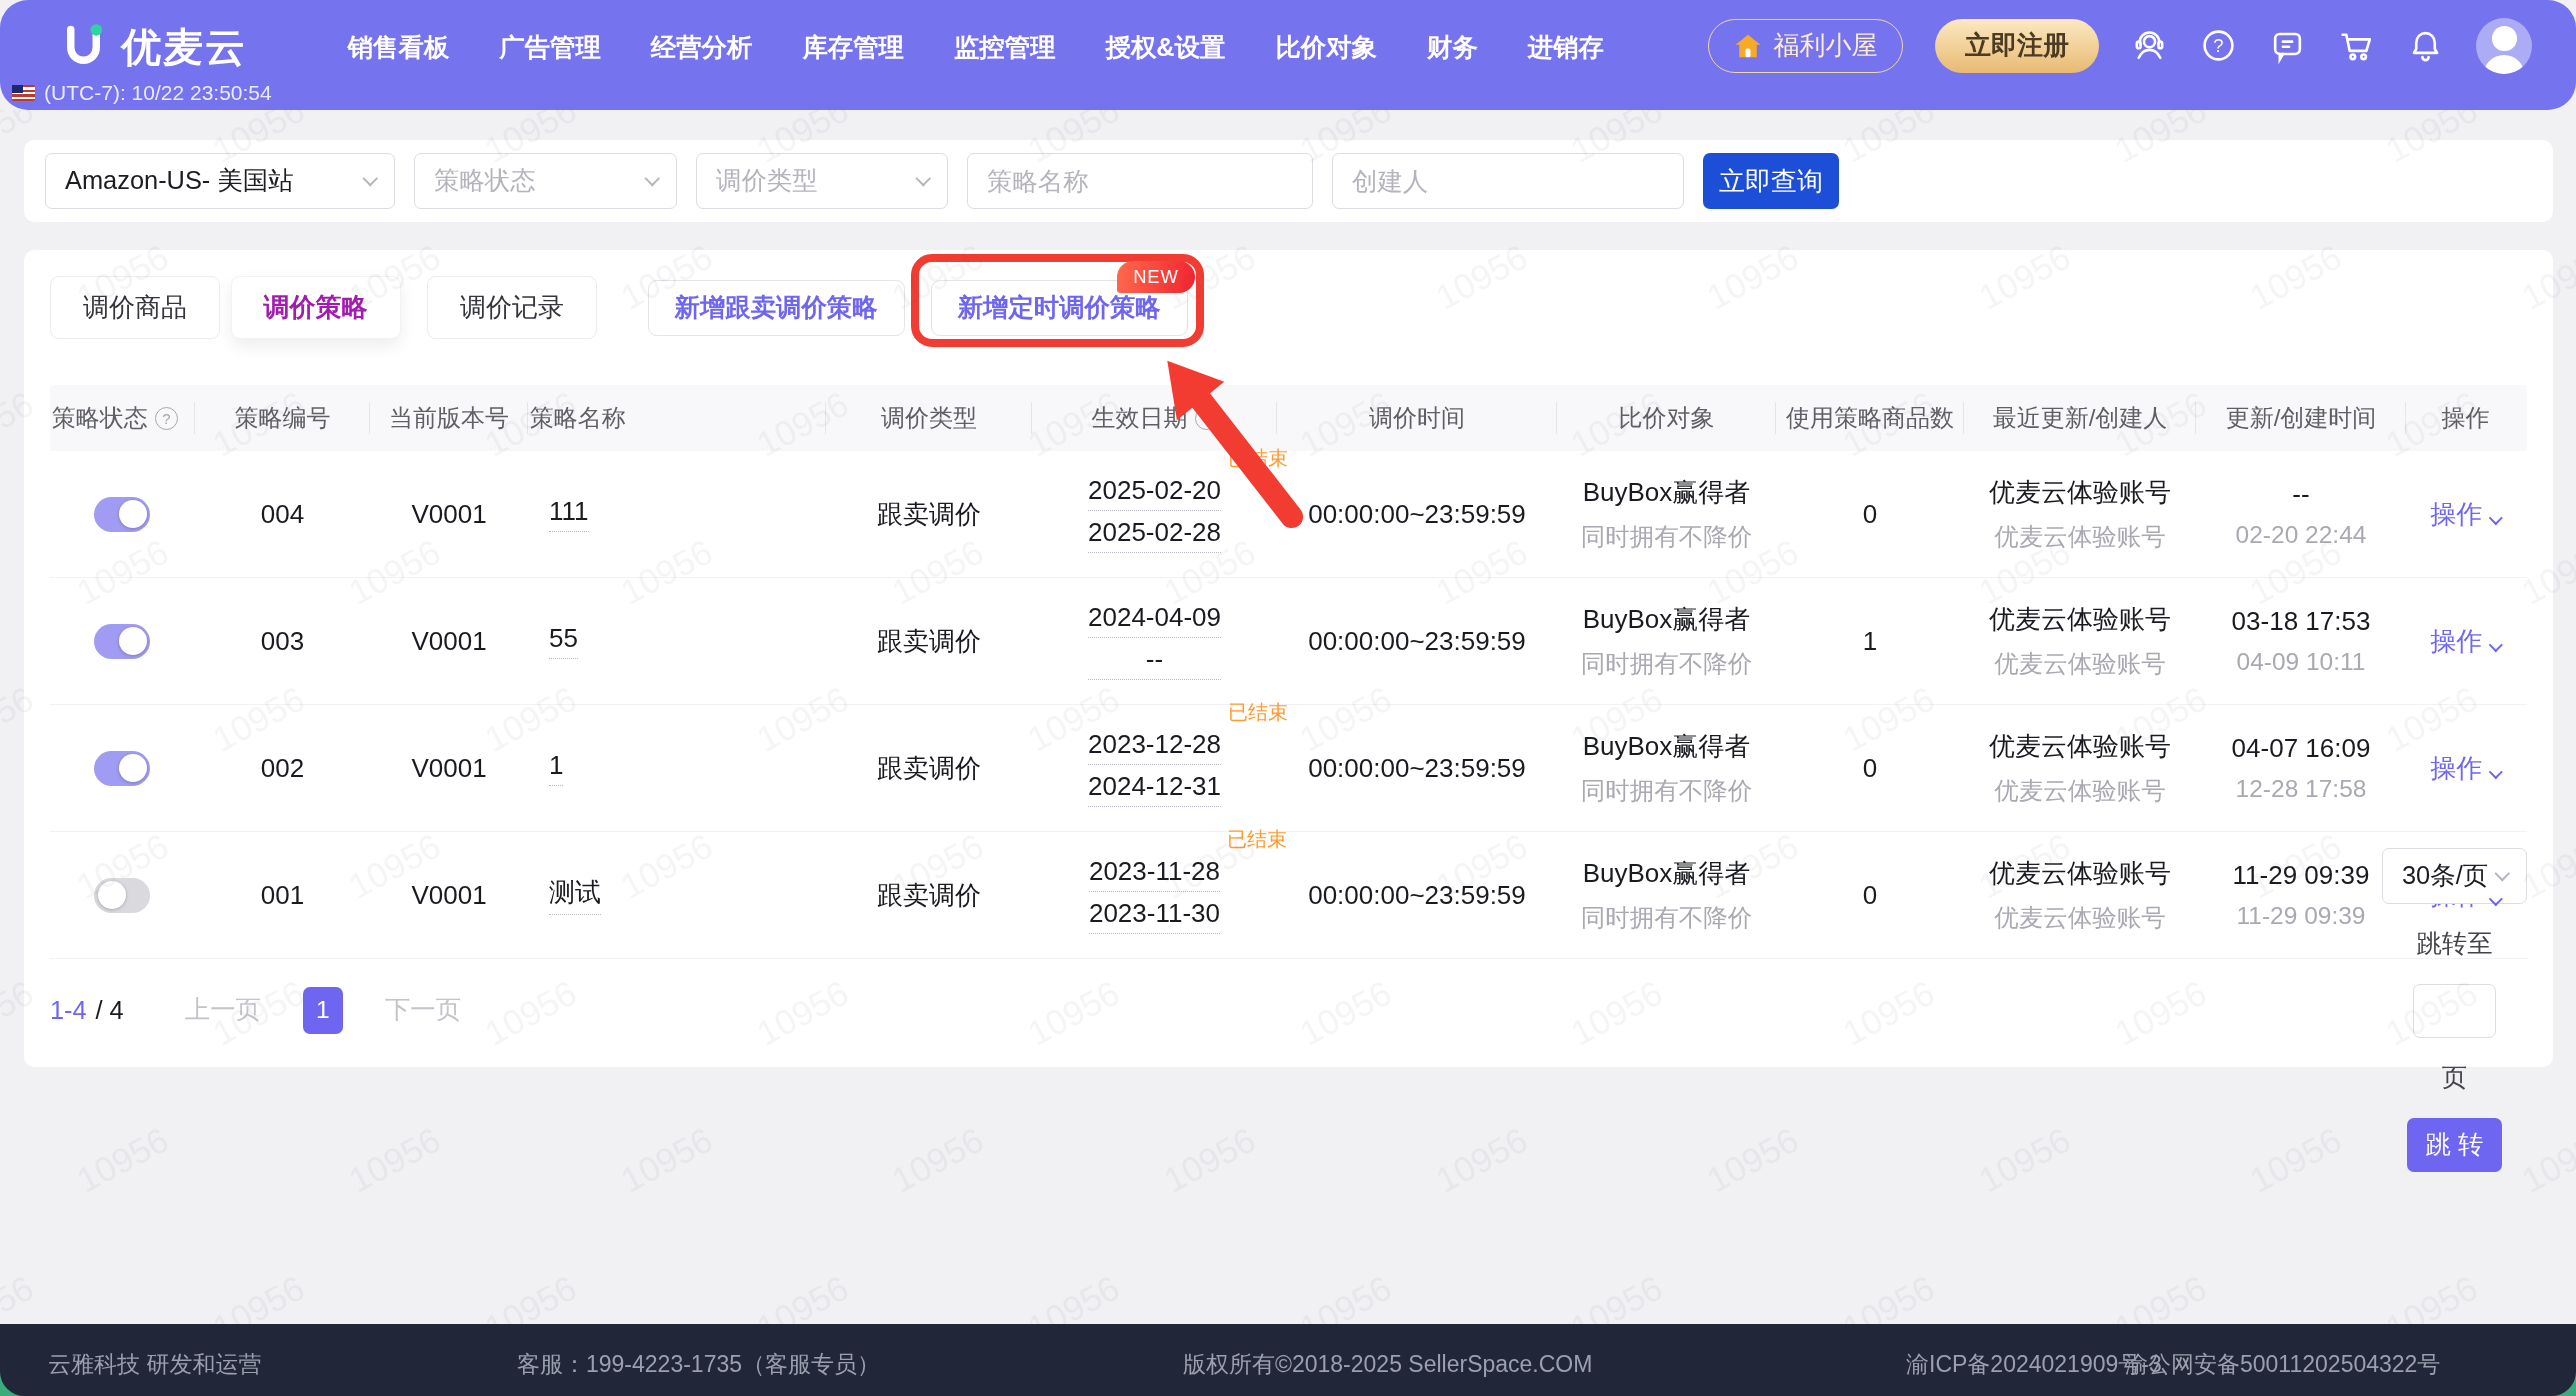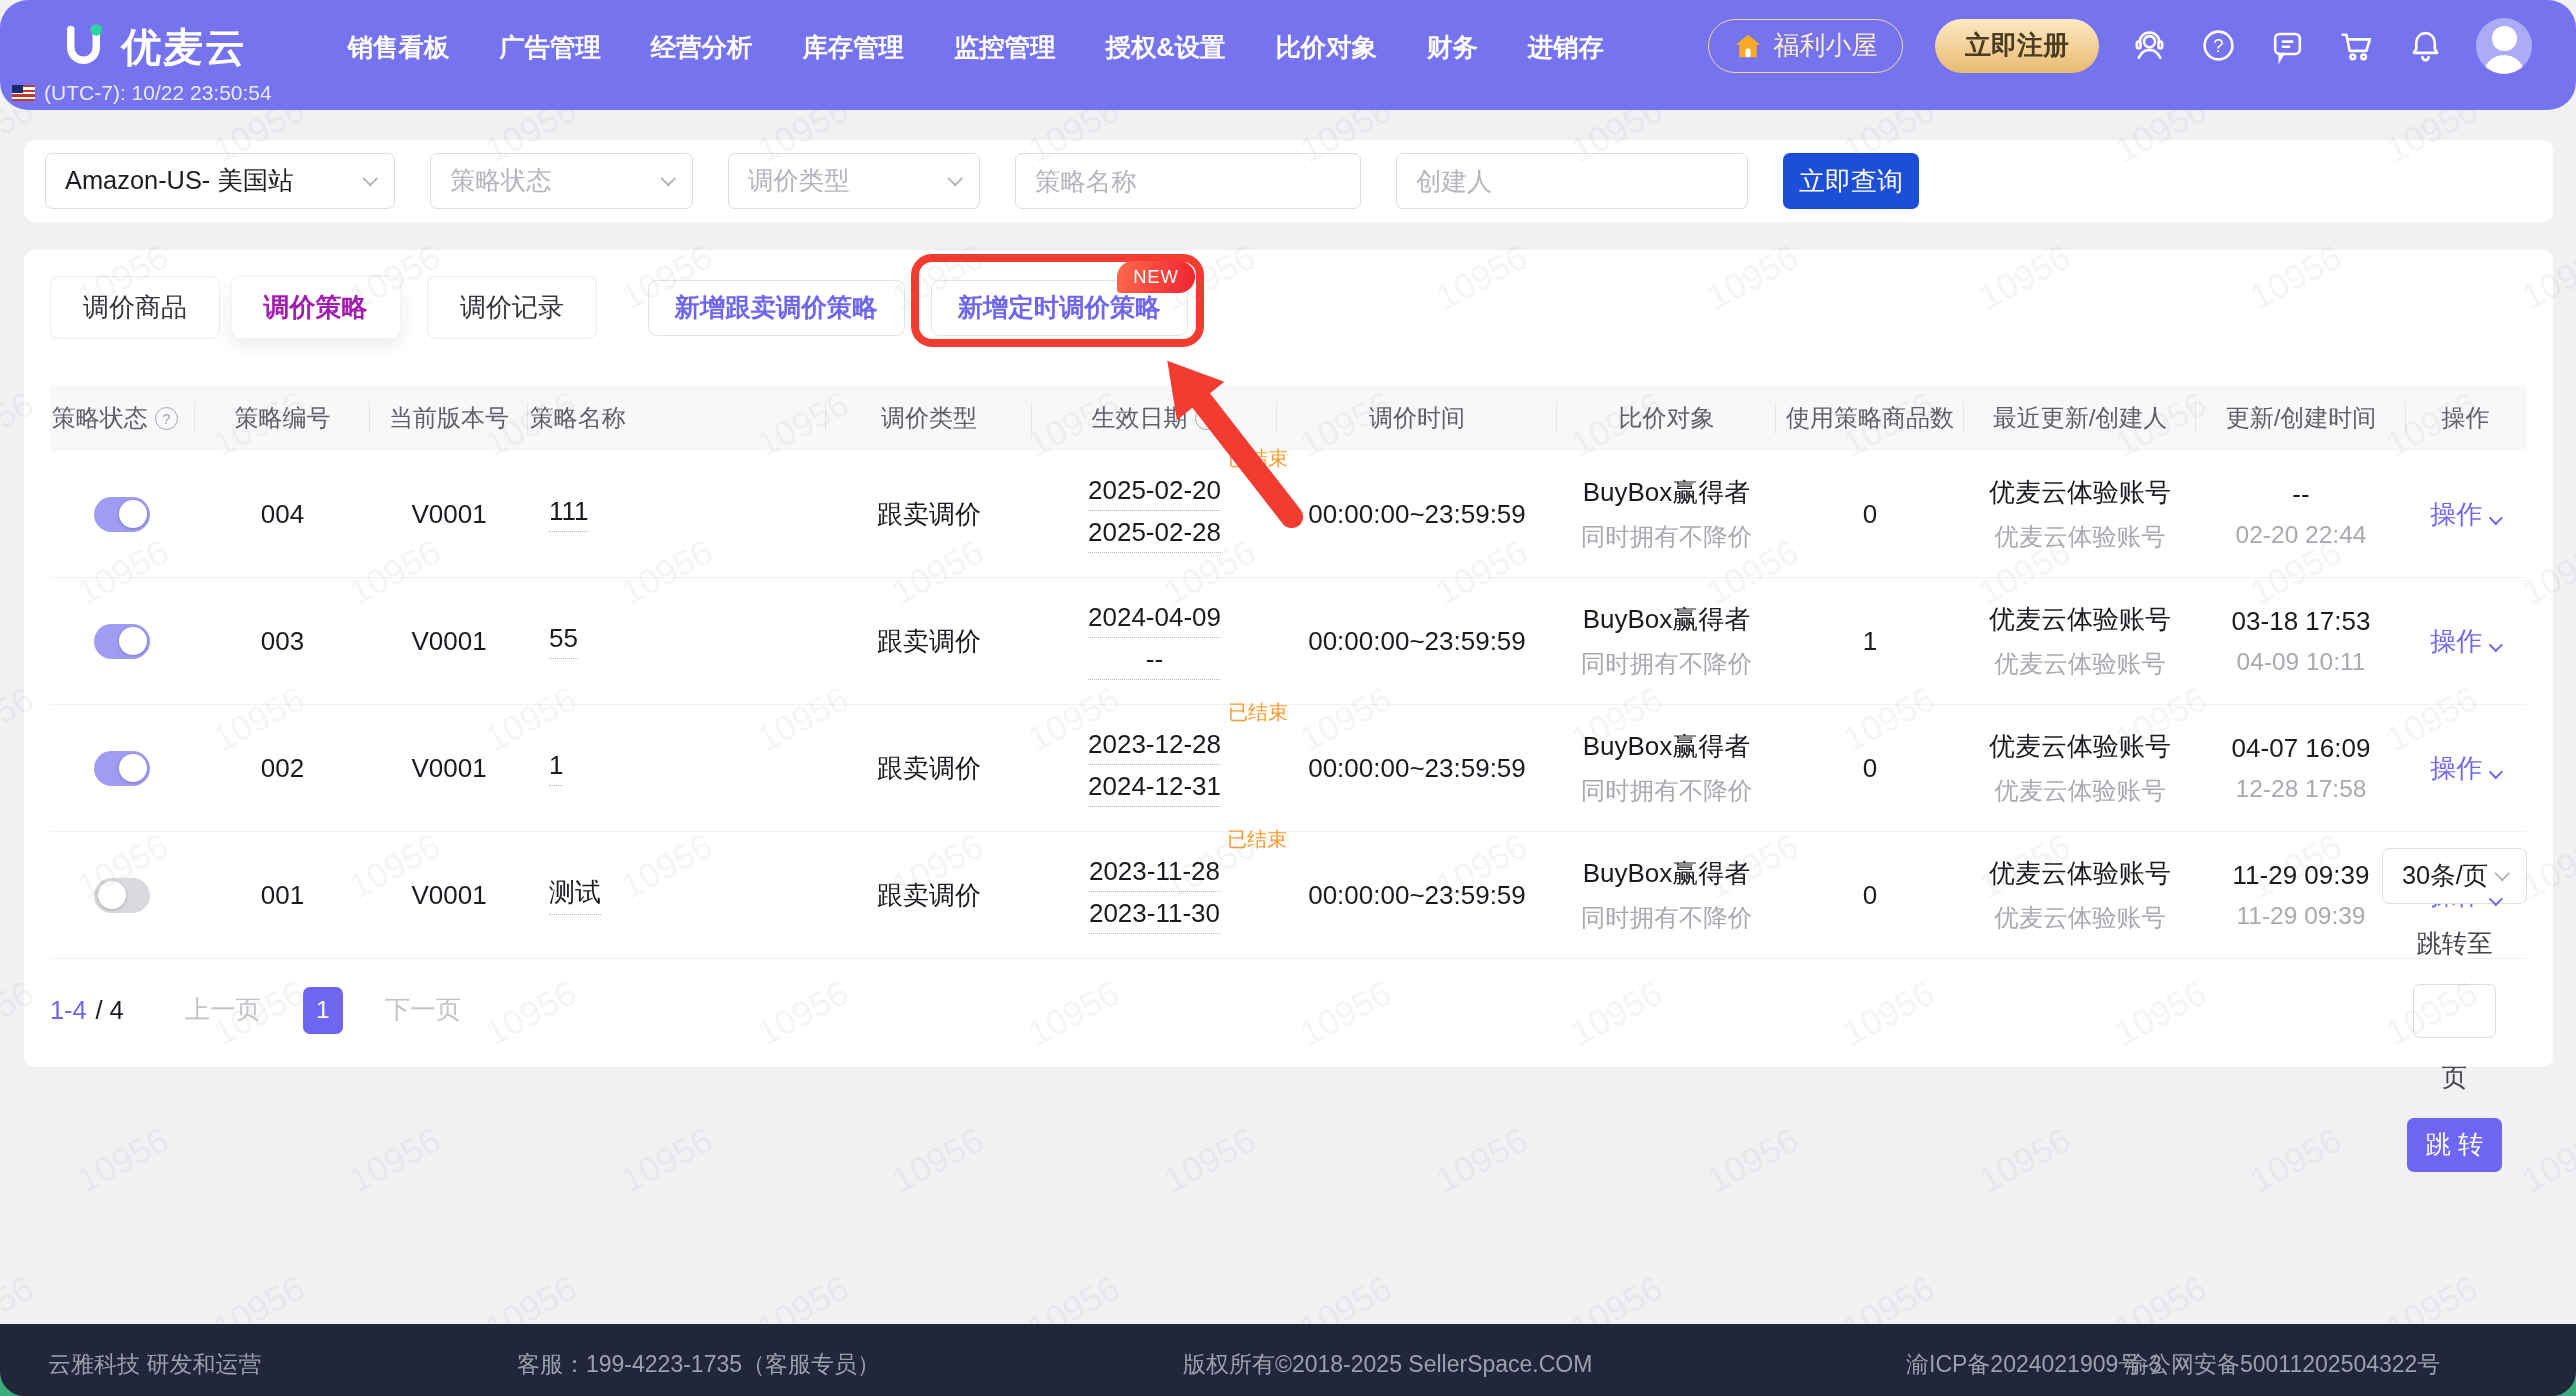--- a/index.html
+++ b/index.html
@@ -35,21 +35,21 @@
 
   
   #watermark { position:absolute; left:0; top:110px; width:2576px; height:1214px;
     overflow:hidden; pointer-events:none; z-index:5; }
   .wm { position:absolute; font-size:35px; color:rgba(80,80,90,.055);
     transform:rotate(-28deg); white-space:nowrap; }
 
   
   .filter-panel { position:absolute; left:24px; top:140px; width:2529px; height:82px;
     background:#fff; border-radius:10.5px; z-index:1; display:flex; align-items:center;
-    gap:35px; padding:0 21px; }
+    gap:19px; padding:0 21px; }
   .select { height:56px; border:0.9px solid #dcdce2; border-radius:7px; background:#fff;
     display:flex; align-items:center; justify-content:space-between; padding:0 19px;
     font-size:25.4px; cursor:pointer; }
   .select .val { color:#1c1d22; }
   .select .ph { color:#b4b4bc; }
   .text-input { height:56px; border:0.9px solid #dcdce2; border-radius:7px; background:#fff;
     padding:0 19px; font-size:25.4px; color:#1c1d22;
     font-family:"Liberation Sans","DejaVu Sans",sans-serif; }
   .text-input::placeholder { color:#b4b4bc; }
   .chev { display:inline-block; width:10.5px; height:10.5px; border-right:2.2px solid #b5b5bd;

